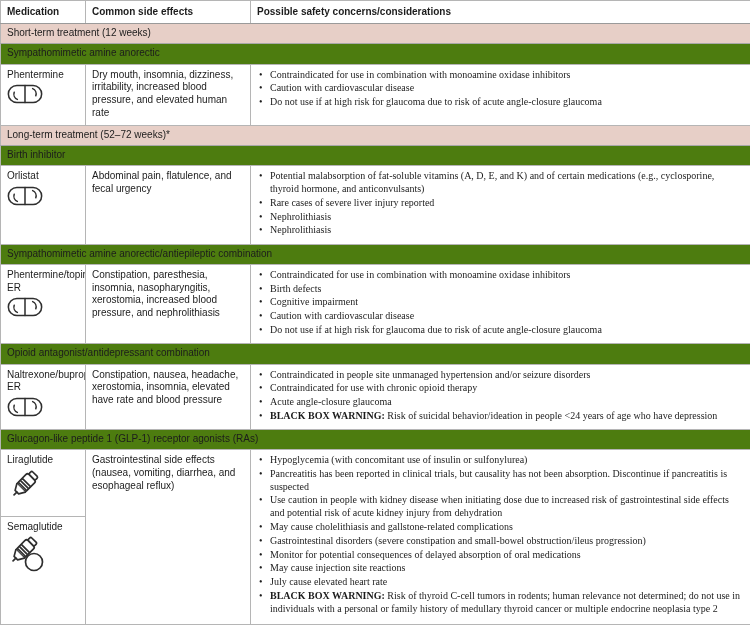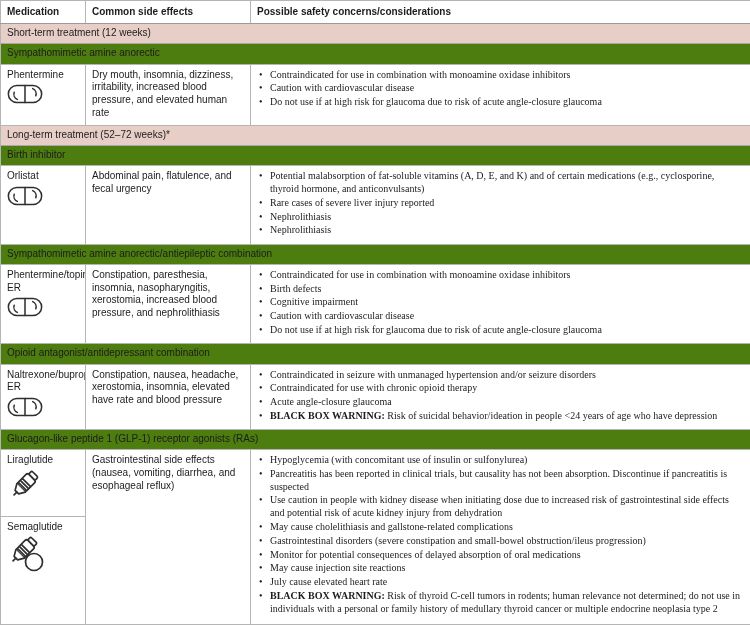--- a/index.html
+++ b/index.html
@@ -154,21 +154,21 @@
       <svg class="icon med-icon" width="36" height="22" viewBox="0 0 40 24">
         <rect x="1.5" y="2.5" width="37" height="19" rx="9.5"></rect>
         <line x1="20" y1="2.5" x2="20" y2="21.5"></line>
         <path d="M8 10 a6.5 6.5 0 0 0 3.5 8"></path>
         <path d="M28.5 6 a6.5 6.5 0 0 1 3.5 8"></path>
       </svg>
     </td>
     <td>Constipation, nausea, headache, xerostomia, insomnia, elevated have rate and blood pressure</td>
     <td>
       <ul class="concerns">
-        <li><span class="b"></span><span>Contraindicated in seizure with unmanaged hypertension and/or seizure disorders</span></li>
+        <li><span class="b"></span><span>Contraindicated in people site unmanaged hypertension and/or seizure disorders</span></li>
         <li><span class="b"></span><span>Contraindicated for use with chronic opioid therapy</span></li>
         <li><span class="b"></span><span>Acute angle-closure glaucoma</span></li>
         <li><span class="b">BLACK BOX WARNING:</span><span> Risk of suicidal behavior/ideation in people &lt;24 years of age who have depression</span></li>
       </ul>
     </td>
   </tr>
 
   <tr class="subband" style="height:19px">
     <td colspan="3">Glucagon-like peptide 1 (GLP-1) receptor agonists (RAs)</td>
   </tr>

